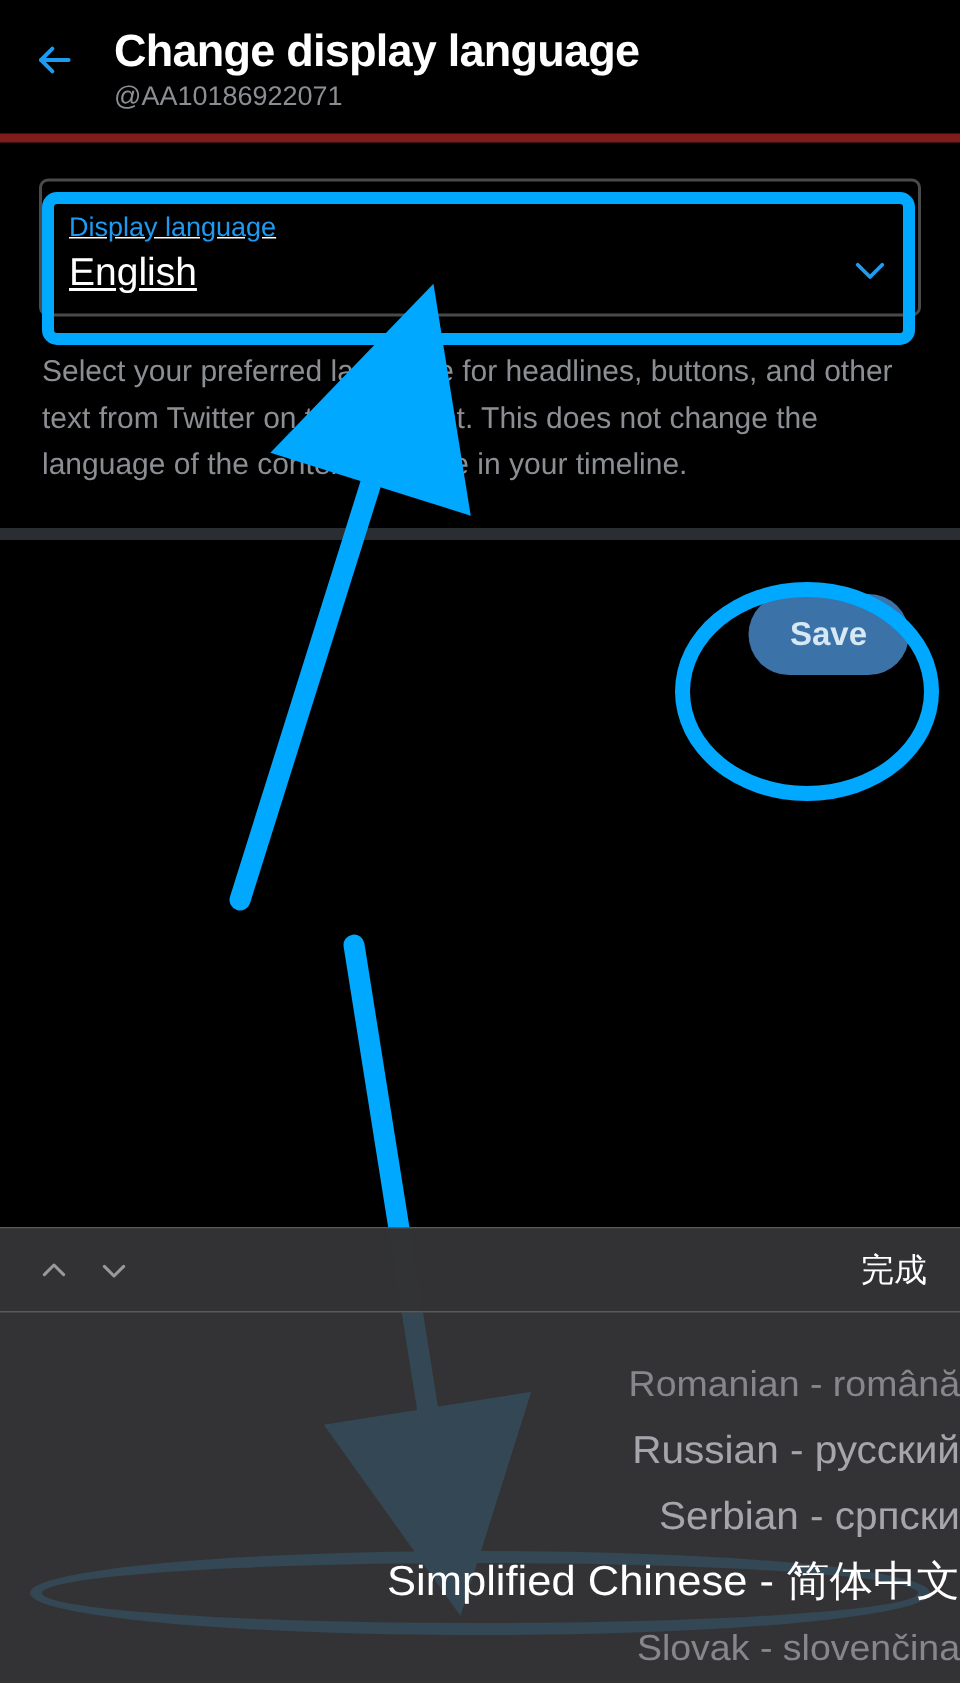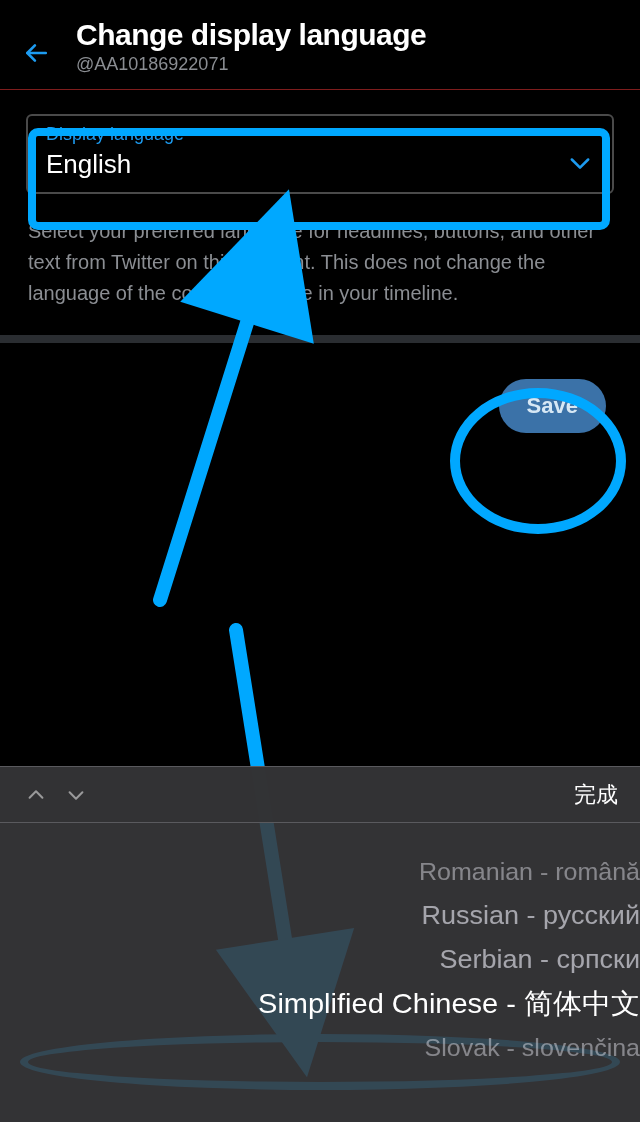--- a/index.html
+++ b/index.html
@@ -9,23 +9,23 @@
     background: #000;
     font-family: -apple-system, Helvetica, Arial, sans-serif;
     overflow: hidden;
     color: #fff;
     position: relative;
   }
 
   
   .header {
     display: flex;
-    align-items: flex-end;
+    align-items: flex-start;
     padding: 18px 30px 14px 14px;
-    border-bottom: 1px solid #7f1d1d;
+    border-bottom: 6px solid #7f1d1d;
   }
   .back-btn {
     width: 44px; height: 44px;
     display: flex; align-items: center; justify-content: center;
     cursor: pointer;
   }
   .back-btn svg { width: 26px; height: 26px; }
   .header-text { margin-left: 18px; }
   .title {
     font-size: 30px;
@@ -37,22 +37,23 @@
     font-size: 18px;
     color: #8b8e93;
     margin-top: 2px;
   }
 
   
   .main { padding: 24px 26px 0 26px; }
   .field {
     border: 2px solid #4a4a4a;
     border-radius: 6px;
-    padding: 8px 18px 12px 18px;
+    padding: 20px 18px 12px 18px;
     position: relative;
+    text-decoration: underline;
   }
   .field-label {
     font-size: 18px;
     color: #1d9bf0;
   }
   .field-row {
     display: flex;
     align-items: center;
     justify-content: space-between;
     gap: 48px;
@@ -114,21 +115,21 @@
     position: absolute;
     left: 0; top: 0;
     width: 640px; height: 1122px;
     pointer-events: none;
   }
 
   
   .picker {
     position: absolute;
     left: 0; right: 0; bottom: 0;
-    height: 356px;
+    height: 304px;
     background: rgba(58,58,60,0.88);
     border-top: 1px solid #5a5a5e;
   }
   .picker-toolbar {
     height: 56px;
     display: flex;
     align-items: center;
     background: rgba(50,50,52,0.96);
     border-bottom: 1px solid #5a5a5e;
     padding: 0 16px;

